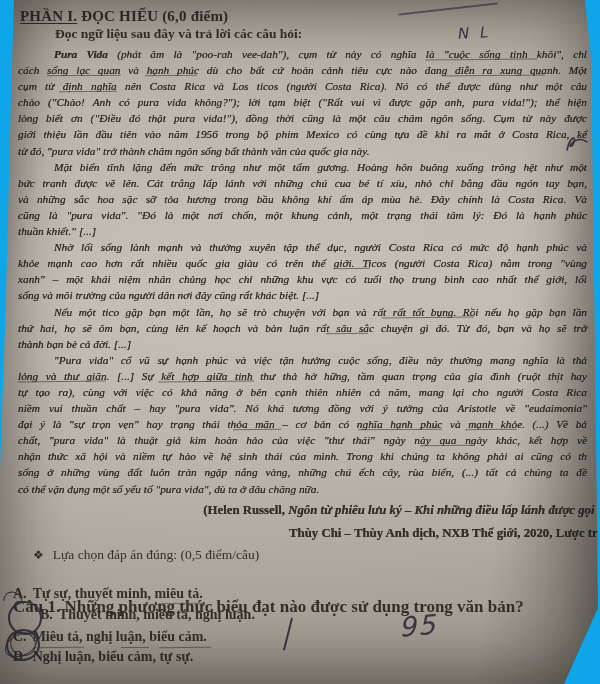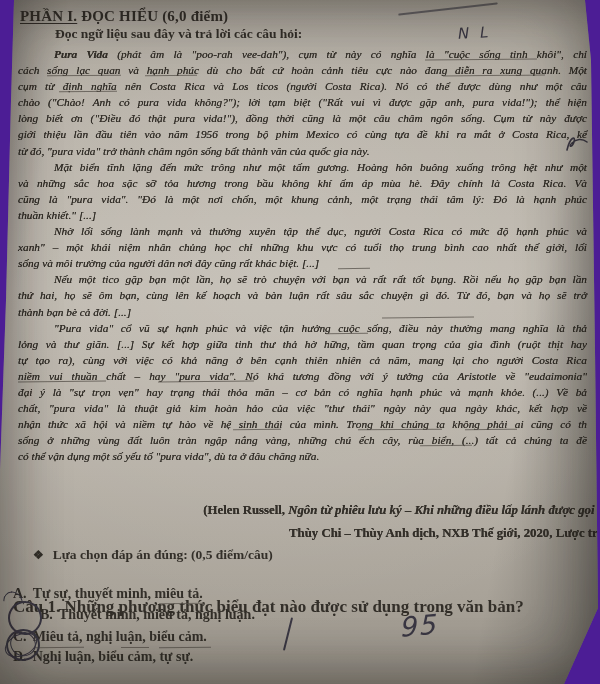--- a/index.html
+++ b/index.html
@@ -1,17 +1,17 @@
 <!DOCTYPE html>
 <html style="--paper: #b5afa5; --ink: #332f29; --pen: #3b3844; --pencil: #55504a; --background: #191815;"><head>
 <meta charset="utf-8">
 <style>
   html,body{margin:0;padding:0;}
   body{width:600px;height:684px;overflow:hidden;background:#191815;font-family:"Liberation Serif",serif;}
-  .photo{position:relative;width:600px;height:684px;background:#4c1d95;}
+  .photo{position:relative;width:600px;height:684px;background:#0ea5e9;}
   .paper{
     position:absolute;inset:0;
     clip-path:polygon(14px 0,585px 0,591px 60px,595px 350px,598px 608px,564px 684px,0 684px,0 470px,6px 300px,11px 100px);
     background:
       radial-gradient(120% 90% at 45% 38%, rgba(255,255,255,.13), rgba(0,0,0,0) 62%),
       linear-gradient(100deg, rgba(0,0,0,.20) 0%, rgba(0,0,0,0) 10%, rgba(0,0,0,0) 82%, rgba(0,0,0,.24) 98%),
       linear-gradient(180deg,#a9a399 0%,#b7b1a7 16%,#bfb9af 42%,#b6b0a6 68%,#a8a298 88%,#9d978d 100%);
     color:var(--ink,#332f29);
   }
   .paper::after{content:"";position:absolute;inset:0;pointer-events:none;
@@ -21,21 +21,21 @@
   .instruction{position:absolute;left:55px;top:26px;font-size:13.5px;font-weight:bold;white-space:nowrap;}
   .passage{position:absolute;left:18px;right:13px;top:46px;font-size:11.3px;line-height:16.1px;font-style:italic;text-shadow:0 0 .5px currentColor;}
   .pline{text-align:justify;text-align-last:justify;}
   .pline.last{text-align-last:left;}
   .pline.first{text-indent:36px;}
   .blead{font-weight:bold;}
   .cit{position:absolute;right:-7px;font-size:12.8px;white-space:nowrap;text-shadow:0 0 .5px currentColor;}
   .cit1{top:503px;font-weight:bold;}
   .cit1 .it{font-style:italic;font-weight:bold;}
   .cit2{top:526px;font-weight:bold;}
-  .select-line{position:absolute;left:33px;top:547px;font-size:13.5px;font-weight:bold;white-space:nowrap;}
+  .select-line{position:absolute;left:33px;top:547px;font-size:13.5px;font-weight:normal;white-space:nowrap;}
   .select-line .diamond{margin-right:9px;font-size:12px;}
   .question{position:absolute;left:13px;top:597px;font-size:17px;font-weight:bold;white-space:nowrap;}
   .options{position:absolute;left:13px;top:586px;font-size:14px;font-weight:bold;}
   .opt{white-space:nowrap;line-height:16px;}
   .opt.o0{margin-bottom:5px;}
   .opt.o1{margin-bottom:6px;margin-left:27px;}
   .opt.o2{margin-bottom:4px;}
   .opt .okey{margin-right:6px;}
   
   .pu{position:absolute;height:0;border-top:1.4px solid var(--pencil,#55504a);opacity:.75;transform:rotate(-.5deg);}
@@ -66,24 +66,26 @@
 
     <div class="passage" id="passage">
         <div class="pline first"><span class="blead">Pura Vida </span><span>(phát âm là "poo-rah vee-dah"), cụm từ này có nghĩa là "cuộc sống tinh khôi", chỉ</span></div>
         <div class="pline">cách sống lạc quan và hạnh phúc dù cho bất cứ hoàn cảnh tiêu cực nào đang diễn ra xung quanh. Một</div>
         <div class="pline">cụm từ định nghĩa nên Costa Rica và Los ticos (người Costa Rica). Nó có thể được dùng như một câu</div>
         <div class="pline">chào ("Chào! Anh có pura vida không?"); lời tạm biệt ("Rất vui vì được gặp anh, pura vida!"); thể hiện</div>
         <div class="pline">lòng biết ơn ("Điều đó thật pura vida!"), đồng thời cũng là một câu châm ngôn sống. Cụm từ này được</div>
         <div class="pline">giới thiệu lần đầu tiên vào năm 1956 trong bộ phim Mexico có cùng tựa đề khi ra mắt ở Costa Rica, kể</div>
         <div class="pline last">từ đó, "pura vida" trở thành châm ngôn sống bất thành văn của quốc gia này.</div>
         <div class="pline first">Mặt biển tĩnh lặng đến mức trông như một tấm gương. Hoàng hôn buông xuống trông hệt như một</div>
+        <div class="pline">bức tranh được vẽ lên. Cát trắng lấp lánh với những chú cua bé tí xíu, nhỏ chỉ bằng đầu ngón tay bạn,</div>
         <div class="pline">và những sắc hoa sặc sỡ tỏa hương trong bầu không khí ấm áp mùa hè. Đây chính là Costa Rica. Và</div>
         <div class="pline">cũng là "pura vida". "Đó là một nơi chốn, một khung cảnh, một trạng thái tâm lý: Đó là hạnh phúc</div>
         <div class="pline last">thuần khiết." [...]</div>
         <div class="pline first">Nhờ lối sống lành mạnh và thường xuyên tập thể dục, người Costa Rica có mức độ hạnh phúc và</div>
+        <div class="pline">khỏe mạnh cao hơn rất nhiều quốc gia giàu có trên thế giới. Ticos (người Costa Rica) nằm trong "vùng</div>
         <div class="pline">xanh" – một khái niệm nhân chủng học chỉ những khu vực có tuổi thọ trung bình cao nhất thế giới, lối</div>
         <div class="pline last">sống và môi trường của người dân nơi đây cũng rất khác biệt. [...]</div>
         <div class="pline first">Nếu một tico gặp bạn một lần, họ sẽ trò chuyện với bạn và rất rất tốt bụng. Rồi nếu họ gặp bạn lần</div>
         <div class="pline">thứ hai, họ sẽ ôm bạn, cùng lên kế hoạch và bàn luận rất sâu sắc chuyện gì đó. Từ đó, bạn và họ sẽ trở</div>
         <div class="pline last">thành bạn bè cả đời. [...]</div>
         <div class="pline first">"Pura vida" cổ vũ sự hạnh phúc và việc tận hưởng cuộc sống, điều này thường mang nghĩa là thả</div>
         <div class="pline">lỏng và thư giãn. [...] Sự kết hợp giữa tinh thư thả hờ hững, tầm quan trọng của gia đình (ruột thịt hay</div>
         <div class="pline">tự tạo ra), cùng với việc có khả năng ở bên cạnh thiên nhiên cả năm, mang lại cho người Costa Rica</div>
         <div class="pline">niềm vui thuần chất – hay "pura vida". Nó khá tương đồng với ý tưởng của Aristotle về "eudaimonia"</div>
         <div class="pline">đại ý là "sự trọn vẹn" hay trạng thái thỏa mãn – cơ bản có nghĩa hạnh phúc và mạnh khỏe. (...) Về bả</div>

